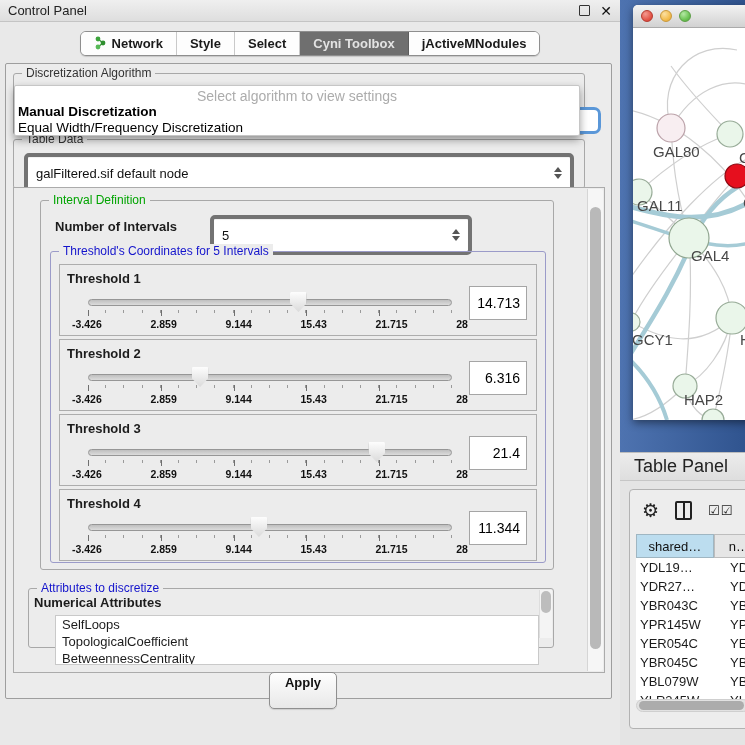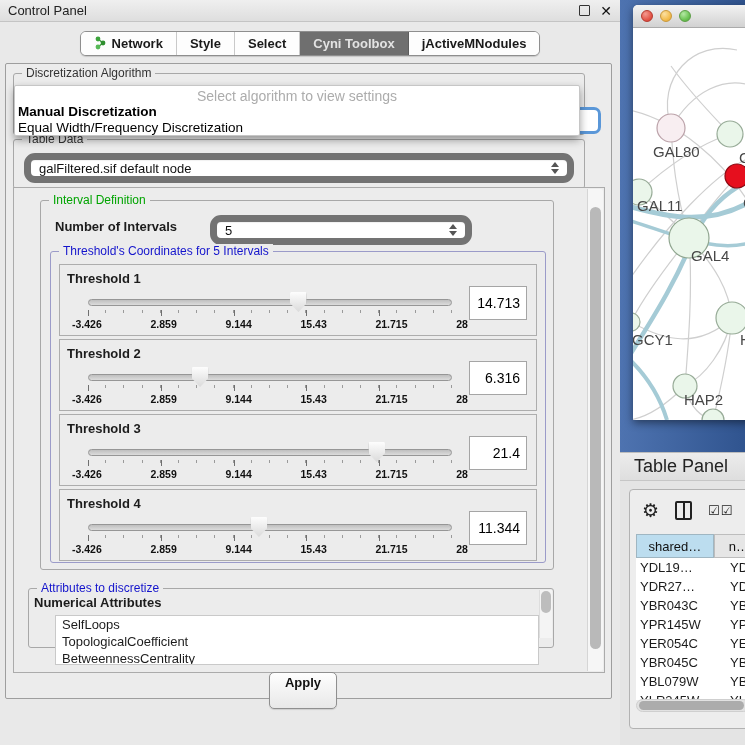--- a/index.html
+++ b/index.html
@@ -62,22 +62,22 @@
     background:#FFFFFF; border:1px solid #C6C6C6; border-radius:2px;
     box-shadow:0 4px 9px rgba(0,0,0,.38); z-index:30; padding-top:2px;
   }
   .popup-placeholder { text-align:center; color:#ACACAC; font-size:14px; height:16px; }
   .popup-item { font-size:13.5px; padding:0 3px; height:16px; line-height:16px; color:#000; }
   .popup-item.bold { font-weight:bold; }
 
   
   .tabledata-group { left:7px; top:75px; width:572px; height:50px; }
   .combo {
-    position:absolute; background:#FFFFFF; border:7px solid #737373; border-radius:11px;
-    font-size:13px; display:flex; align-items:center; padding:8px 8px; color:#111;
+    position:absolute; background:#FFFFFF; border:4px solid #737373; border-radius:5px;
+    font-size:13px; display:flex; align-items:center; padding:16px 8px; color:#111;
     box-shadow:inset 0 1px 1px rgba(0,0,0,.06);
   }
   .combo .combo-text { flex:1; white-space:nowrap; overflow:hidden; }
   .spinner { display:flex; flex-direction:column; align-items:center; gap:2px; margin-left:4px; }
   .spinner i { display:block; width:0; height:0; border-left:4px solid transparent; border-right:4px solid transparent; }
   .spinner .up { border-bottom:5px solid #555; }
   .spinner .down { border-top:5px solid #555; }
   .tabledata-combo { left:10px; top:13px; width:550px; height:26px; }
 
   

